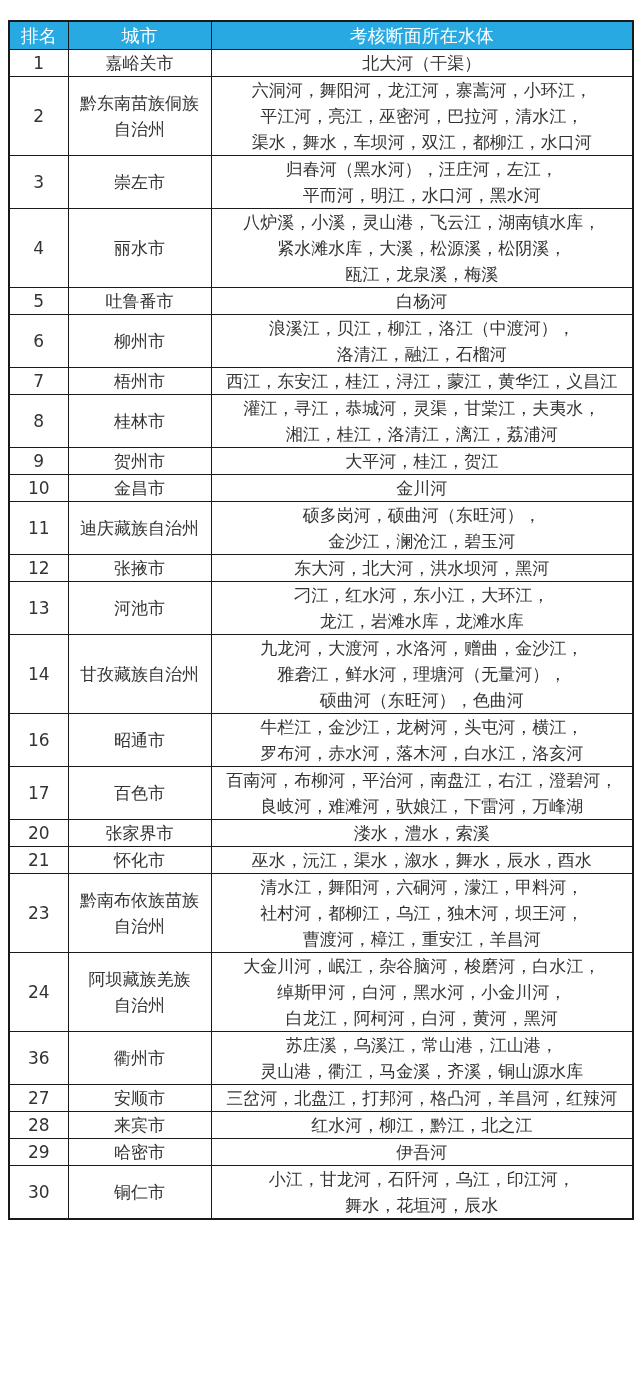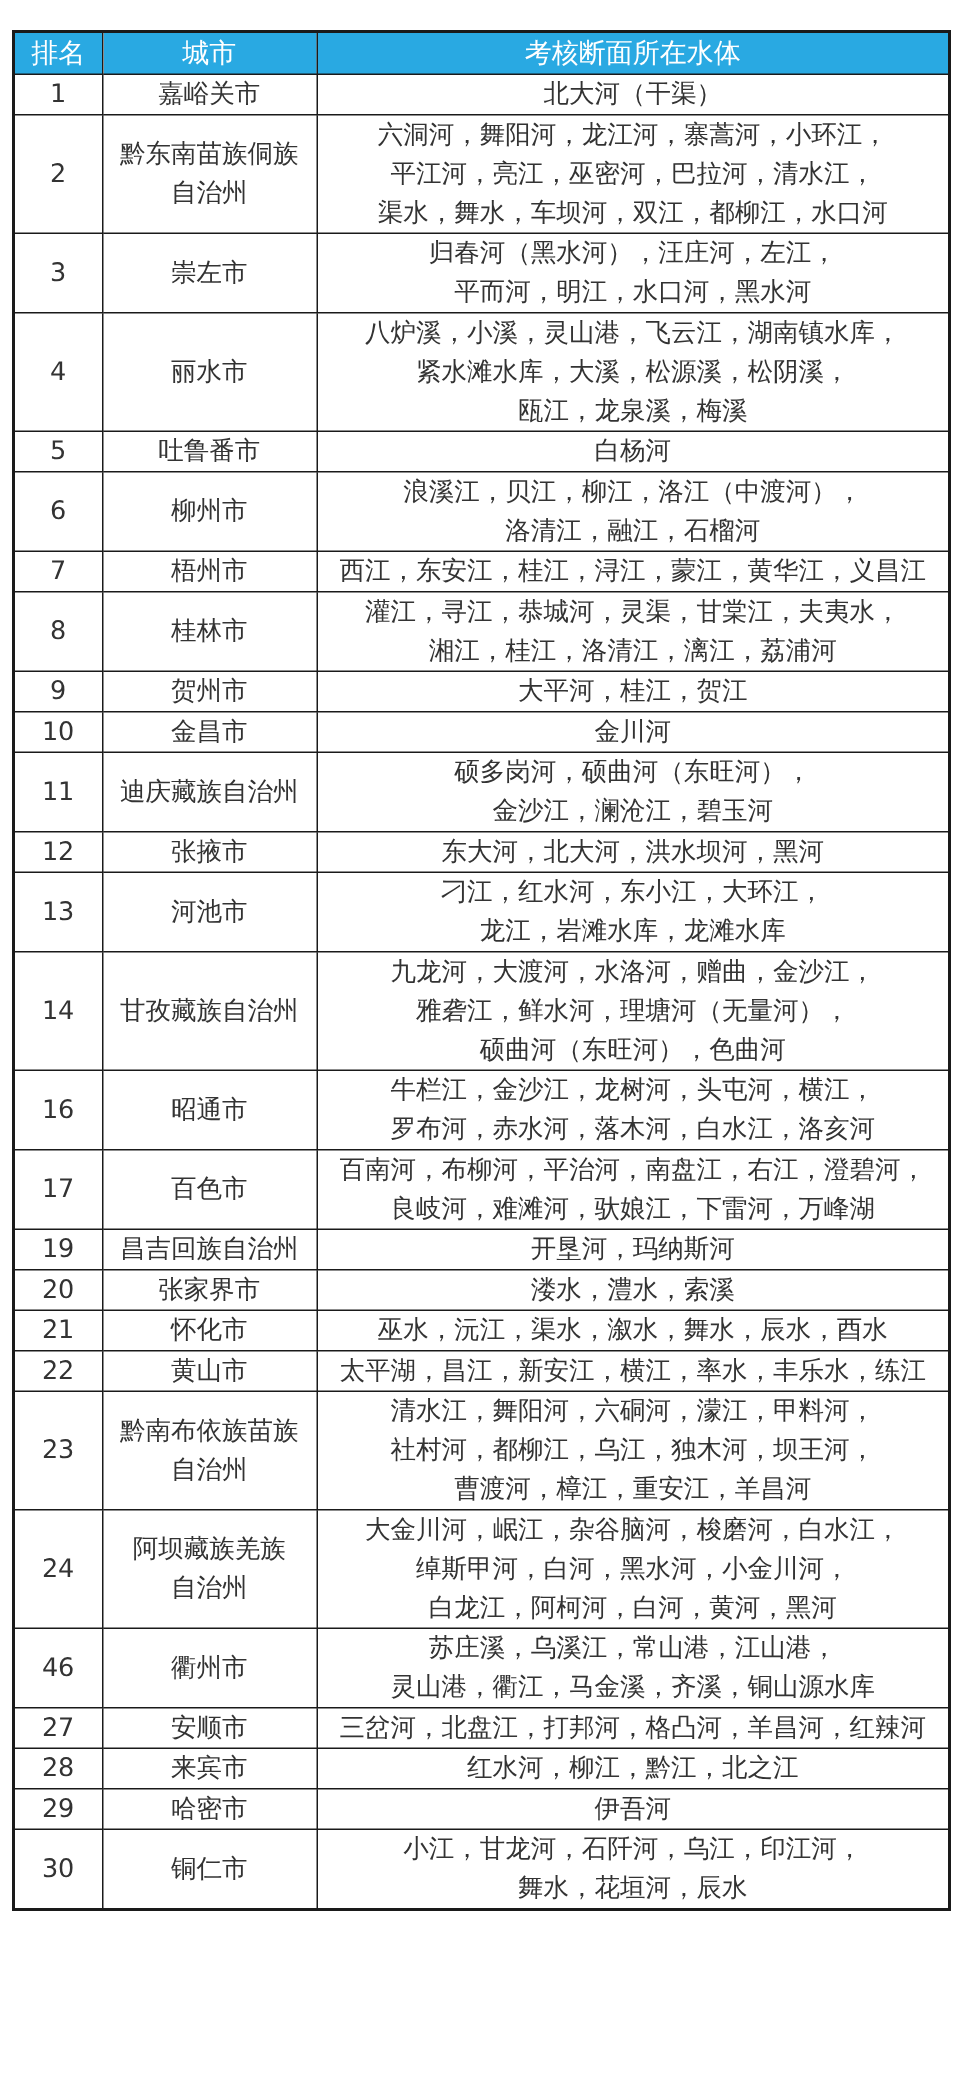--- a/index.html
+++ b/index.html
@@ -162,43 +162,33 @@
   </tr>
 
   <tr>
     <td>17</td>
     <td>百色市</td>
     <td>百南河，布柳河，平治河，南盘江，右江，澄碧河，
 良岐河，难滩河，驮娘江，下雷河，万峰湖</td>
   </tr>
 
 
-  <tr>
-    <td>19</td>
-    <td>昌吉回族自治州</td>
-    <td>开垦河，玛纳斯河</td>
-  </tr>
 
   <tr>
     <td>20</td>
     <td>张家界市</td>
     <td>溇水，澧水，索溪</td>
   </tr>
 
   <tr>
     <td>21</td>
     <td>怀化市</td>
     <td>巫水，沅江，渠水，溆水，舞水，辰水，酉水</td>
   </tr>
 
-  <tr>
-    <td>22</td>
-    <td>黄山市</td>
-    <td>太平湖，昌江，新安江，横江，率水，丰乐水，练江</td>
-  </tr>
 
   <tr>
     <td>23</td>
     <td>黔南布依族苗族
 自治州</td>
     <td>清水江，舞阳河，六硐河，濛江，甲料河，
 社村河，都柳江，乌江，独木河，坝王河，
 曹渡河，樟江，重安江，羊昌河</td>
   </tr>
 
@@ -206,21 +196,21 @@
     <td>24</td>
     <td>阿坝藏族羌族
 自治州</td>
     <td>大金川河，岷江，杂谷脑河，梭磨河，白水江，
 绰斯甲河，白河，黑水河，小金川河，
 白龙江，阿柯河，白河，黄河，黑河</td>
   </tr>
 
 
   <tr>
-    <td>46</td>
+    <td>36</td>
     <td>衢州市</td>
     <td>苏庄溪，乌溪江，常山港，江山港，
 灵山港，衢江，马金溪，齐溪，铜山源水库</td>
   </tr>
 
   <tr>
     <td>27</td>
     <td>安顺市</td>
     <td>三岔河，北盘江，打邦河，格凸河，羊昌河，红辣河</td>
   </tr>

